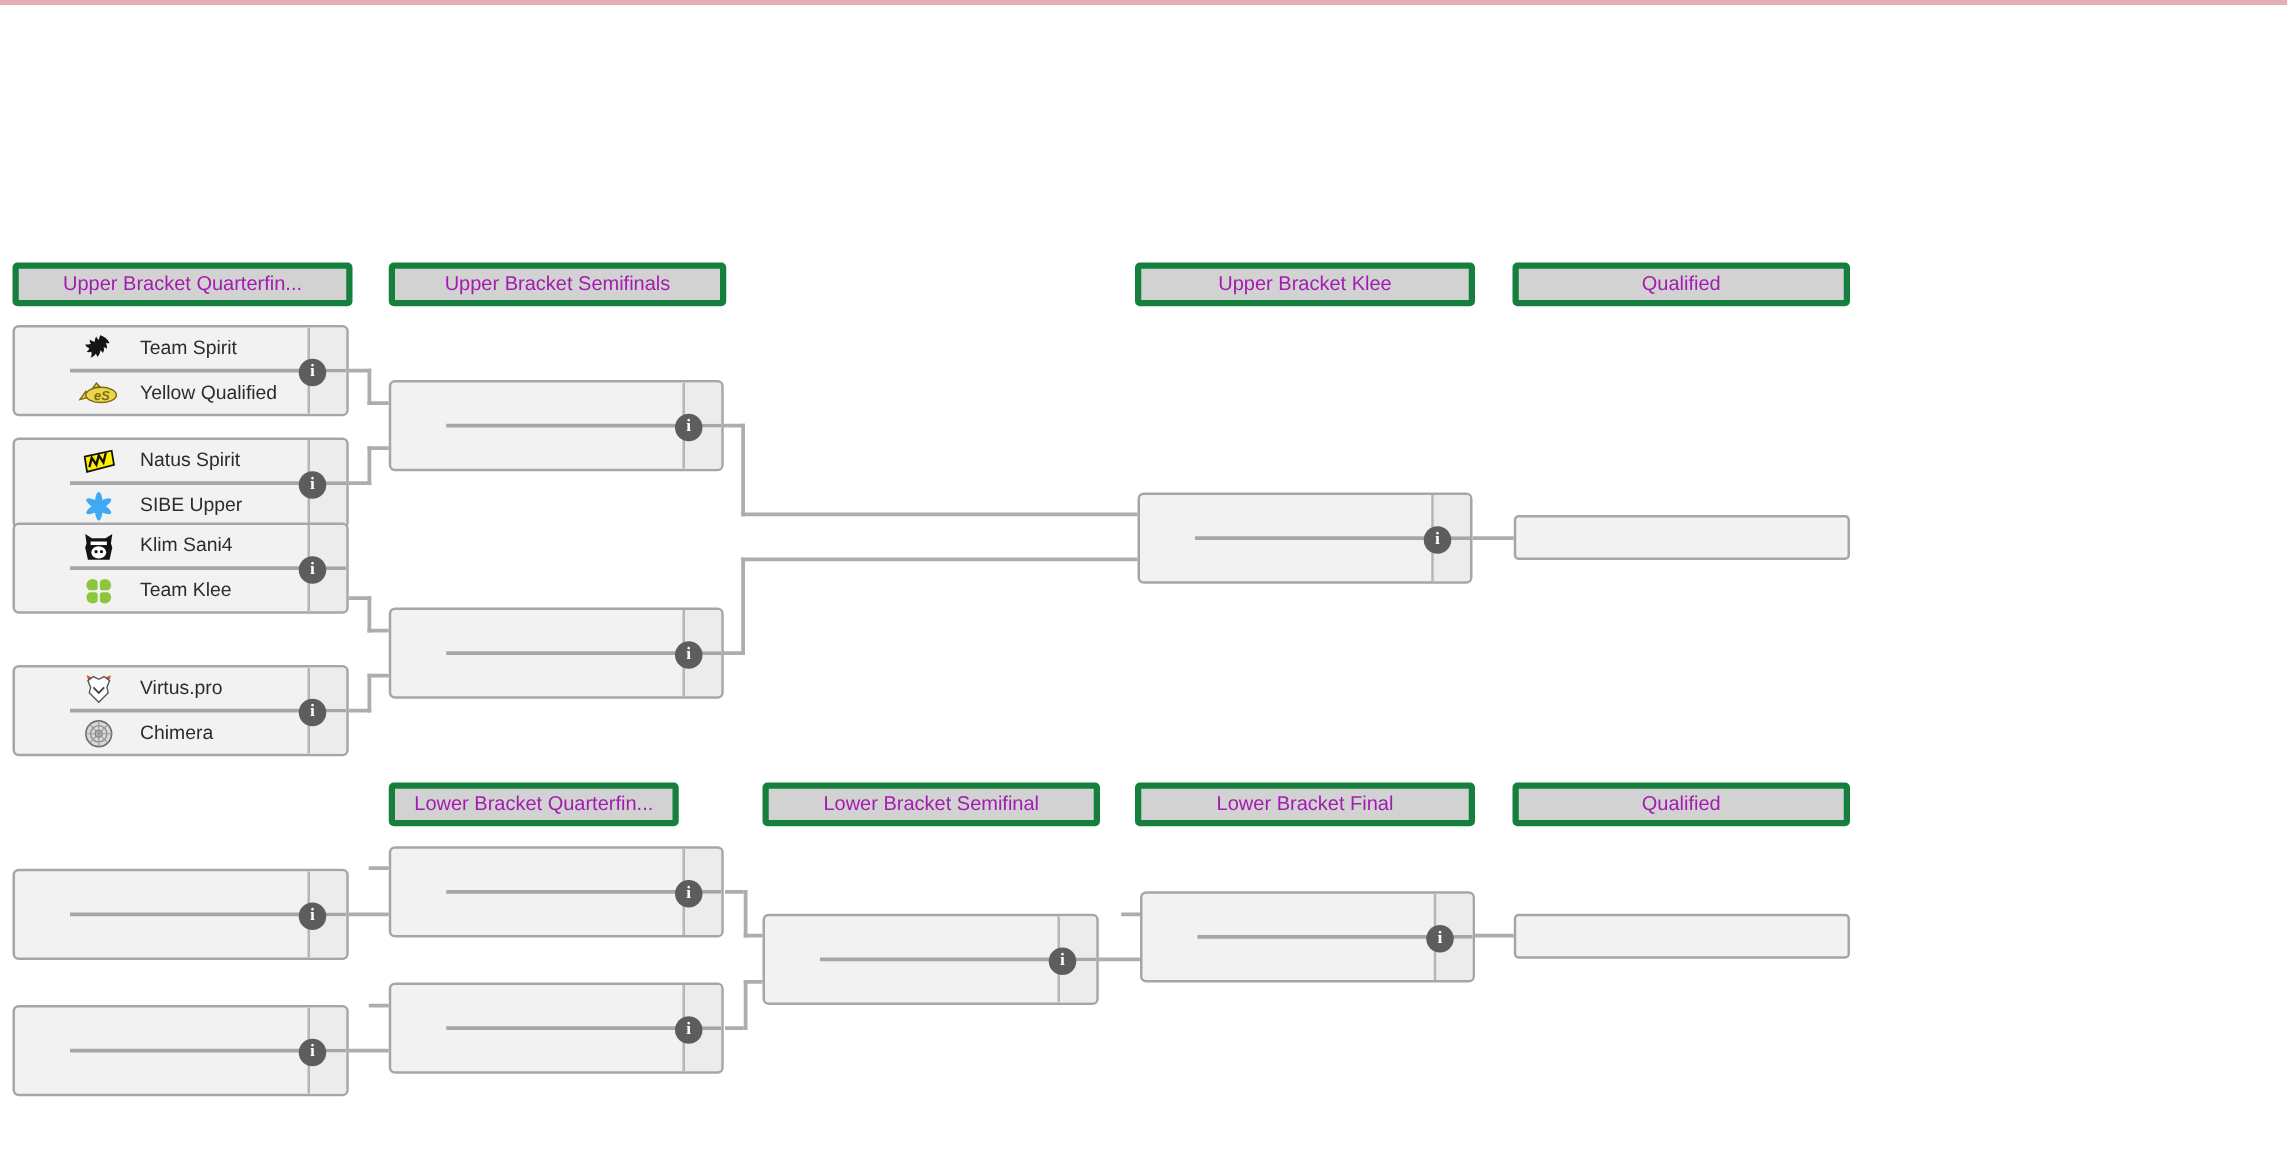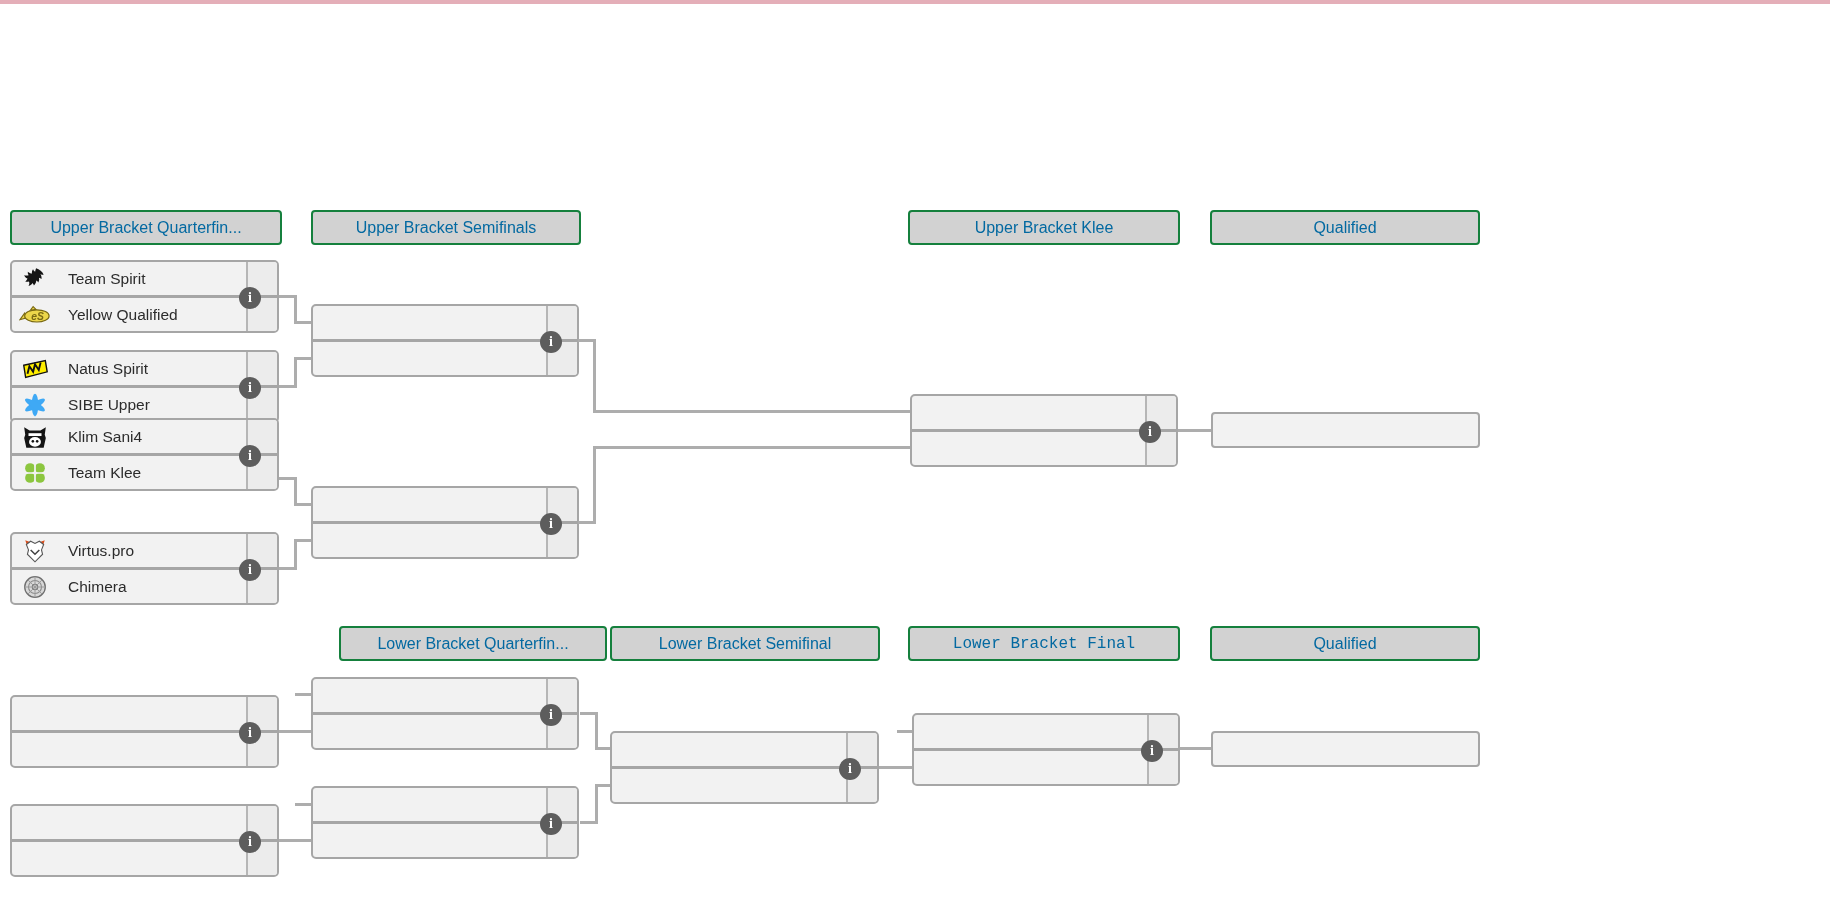--- a/index.html
+++ b/index.html
@@ -1,23 +1,23 @@
 <!DOCTYPE html>
 <html><head>
 <meta charset="utf-8">
 <style>
   html,body{margin:0;padding:0;background:#fff;}
   body{font-family:"Liberation Sans","DejaVu Sans",sans-serif;}
   .stage{position:relative;width:1830px;height:922px;background:#fff;overflow:hidden;}
   .topbar{position:absolute;left:0;top:0;width:1830px;height:4px;}
   .hdr{position:absolute;height:35px;box-sizing:border-box;background:#d2d2d2;
-       border:2px solid #15803d;border-radius:4px;display:flex;align-items:center;
-       justify-content:center;font-size:16px;color:#0369a1;white-space:nowrap;overflow:hidden;}
+       border:5px solid #15803d;border-radius:4px;display:flex;align-items:center;
+       justify-content:center;font-size:16px;color:#a21caf;white-space:nowrap;overflow:hidden;}
   .match{position:absolute;box-sizing:border-box;height:73px;border:2px solid #a6a6a6;
-         border-radius:5px;background:#f2f2f2;overflow:hidden;}
+         border-radius:5px;background:#f2f2f2;overflow:hidden;padding-left:44px;}
   .qual{position:absolute;box-sizing:border-box;height:36px;border:2px solid #a6a6a6;
         border-radius:4px;background:#f2f2f2;}
   .row{height:33px;display:flex;align-items:stretch;}
   .row + .row{border-top:3px solid #a6a6a6;}
   .row .main{flex:1;display:flex;align-items:center;min-width:0;}
   .row .score{width:29px;border-left:2px solid #b6b6b6;background:#ececec;}
   .ticon{width:46px;display:flex;align-items:center;justify-content:center;flex:0 0 46px;}
   .tname{font-size:15.5px;color:#2c2c2c;margin-left:10px;white-space:nowrap;}
   .info{position:absolute;left:227px;top:25px;width:22px;height:22px;border-radius:50%;
         background:#5d5d5d;color:#fff;display:flex;align-items:center;justify-content:center;
@@ -218,27 +218,27 @@
         <div class="main"></div>
         <div class="score"></div>
       </div>
     <div class="info">
         <span>i</span>
       </div>
   </div>
 
   <div class="qual" style="left:1211px;top:412px;width:269px;"></div>
 
-  <div class="hdr" style="left:311px;top:626px;width:268px;margin-left:28px;">
+  <div class="hdr" style="left:311px;top:626px;width:232px;">
       <span>Lower Bracket Quarterfin...</span>
     </div>
   <div class="hdr" style="left:610px;top:626px;width:270px;">
       <span>Lower Bracket Semifinal</span>
     </div>
-  <div class="hdr" style="left:908px;top:626px;width:272px;font-family:Liberation Mono, monospace;">
+  <div class="hdr" style="left:908px;top:626px;width:272px;">
       <span>Lower Bracket Final</span>
     </div>
   <div class="hdr" style="left:1210px;top:626px;width:270px;">
       <span>Qualified</span>
     </div>
 
   <div class="match" style="left:10px;top:695px;width:269px;">
     <div class="row">
         <div class="main"></div>
         <div class="score"></div>

